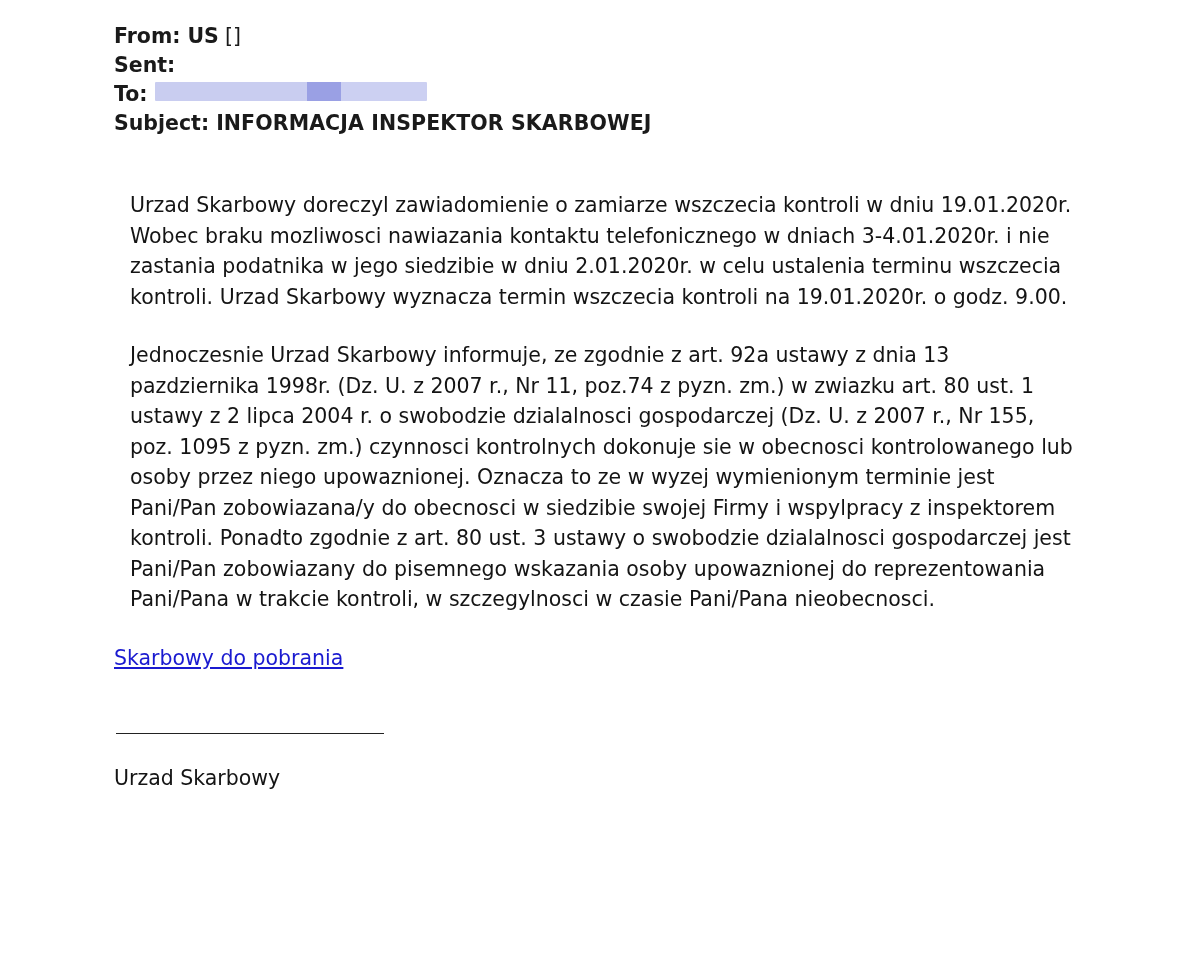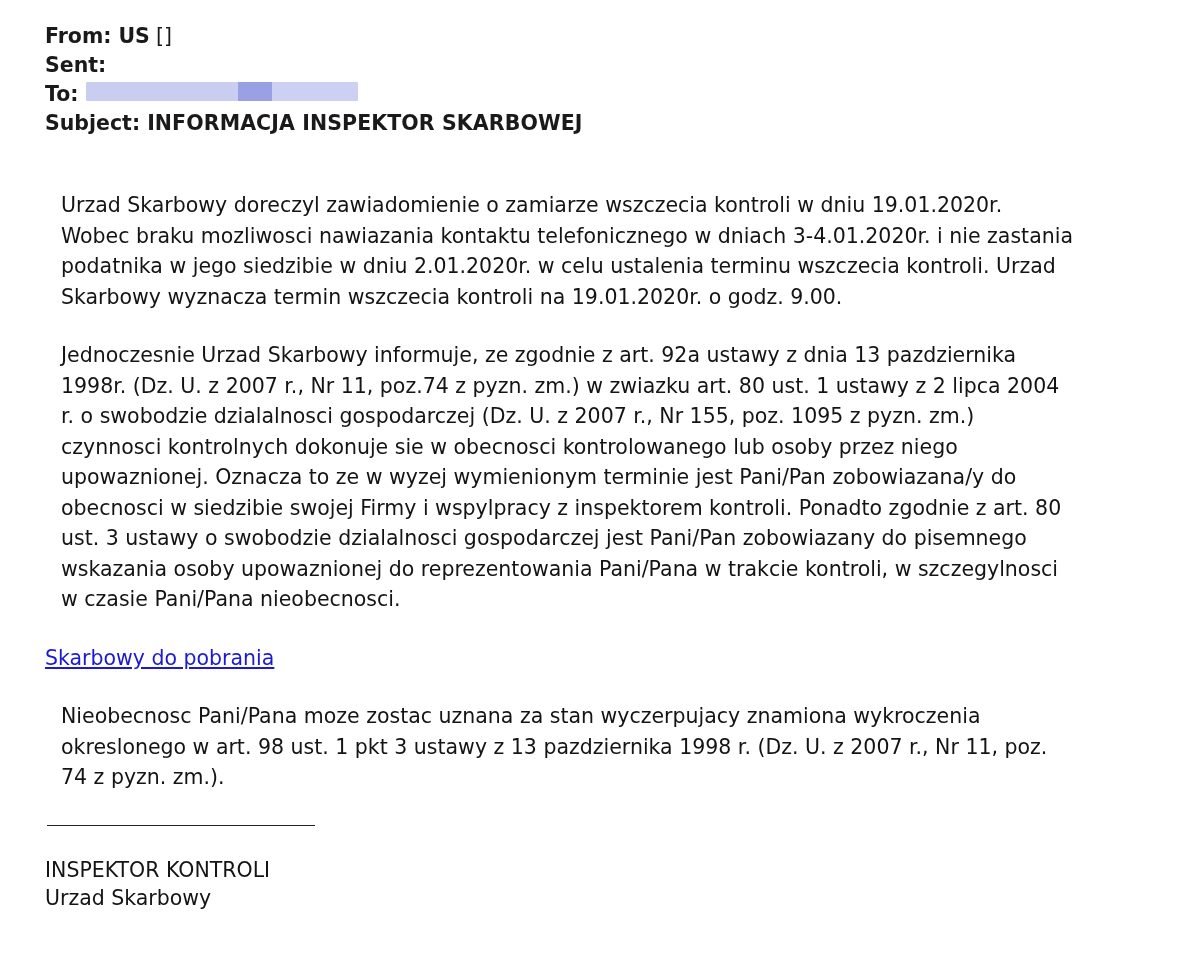--- a/index.html
+++ b/index.html
@@ -12,21 +12,21 @@
     height: 966px;
     font-family: "DejaVu Sans", sans-serif;
     color: #000000;
     overflow: hidden;
   }
   .page {
     position: relative;
     width: 1156px;
     height: 966px;
     box-sizing: border-box;
-    padding: 22px 80px 0 45px;
+    padding: 22px 80px 0 114px;
   }
   
   .hdr {
     font-size: 20.5px;
     line-height: 29px;
     color: #1a1a1a;
   }
   .hdr-row {
     display: flex;
     align-items: baseline;
@@ -124,25 +124,23 @@
 
     <p class="para">Urzad Skarbowy doreczyl zawiadomienie o zamiarze wszczecia kontroli w dniu 19.01.2020r. Wobec braku mozliwosci nawiazania kontaktu telefonicznego w dniach 3-4.01.2020r. i nie zastania podatnika w jego siedzibie w dniu 2.01.2020r. w celu ustalenia terminu wszczecia kontroli. Urzad Skarbowy wyznacza termin wszczecia kontroli na 19.01.2020r. o godz. 9.00.</p>
 
     <p class="para">Jednoczesnie Urzad Skarbowy informuje, ze zgodnie z art. 92a ustawy z dnia 13 pazdziernika 1998r. (Dz. U. z 2007 r., Nr 11, poz.74 z pyzn. zm.) w zwiazku art. 80 ust. 1 ustawy z 2 lipca 2004 r. o swobodzie dzialalnosci gospodarczej (Dz. U. z 2007 r., Nr 155, poz. 1095 z pyzn. zm.) czynnosci kontrolnych dokonuje sie w obecnosci kontrolowanego lub osoby przez niego upowaznionej. Oznacza to ze w wyzej wymienionym terminie jest Pani/Pan zobowiazana/y do obecnosci w siedzibie swojej Firmy i wspylpracy z inspektorem kontroli. Ponadto zgodnie z art. 80 ust. 3 ustawy o swobodzie dzialalnosci gospodarczej jest Pani/Pan zobowiazany do pisemnego wskazania osoby upowaznionej do reprezentowania Pani/Pana w trakcie kontroli, w szczegylnosci w czasie Pani/Pana nieobecnosci.</p>
 
 
     <div>
       <a class="attach-link" href="#">Skarbowy do pobrania</a>
     </div>
 
-    <p class="para">Nieobecnosc Pani/Pana moze zostac uznana za stan wyczerpujacy znamiona wykroczenia okreslonego w art. 98 ust. 1 pkt 3 ustawy z 13 pazdziernika 1998 r. (Dz. U. z 2007 r., Nr 11, poz. 74 z pyzn. zm.).</p>
 
     <div class="sig-rule"></div>
 
     <div class="sig">
-      <div>INSPEKTOR KONTROLI</div>
       <div>Urzad Skarbowy</div>
 
     </div>
 
   </div>
 
 </div>
 
 </body></html>

